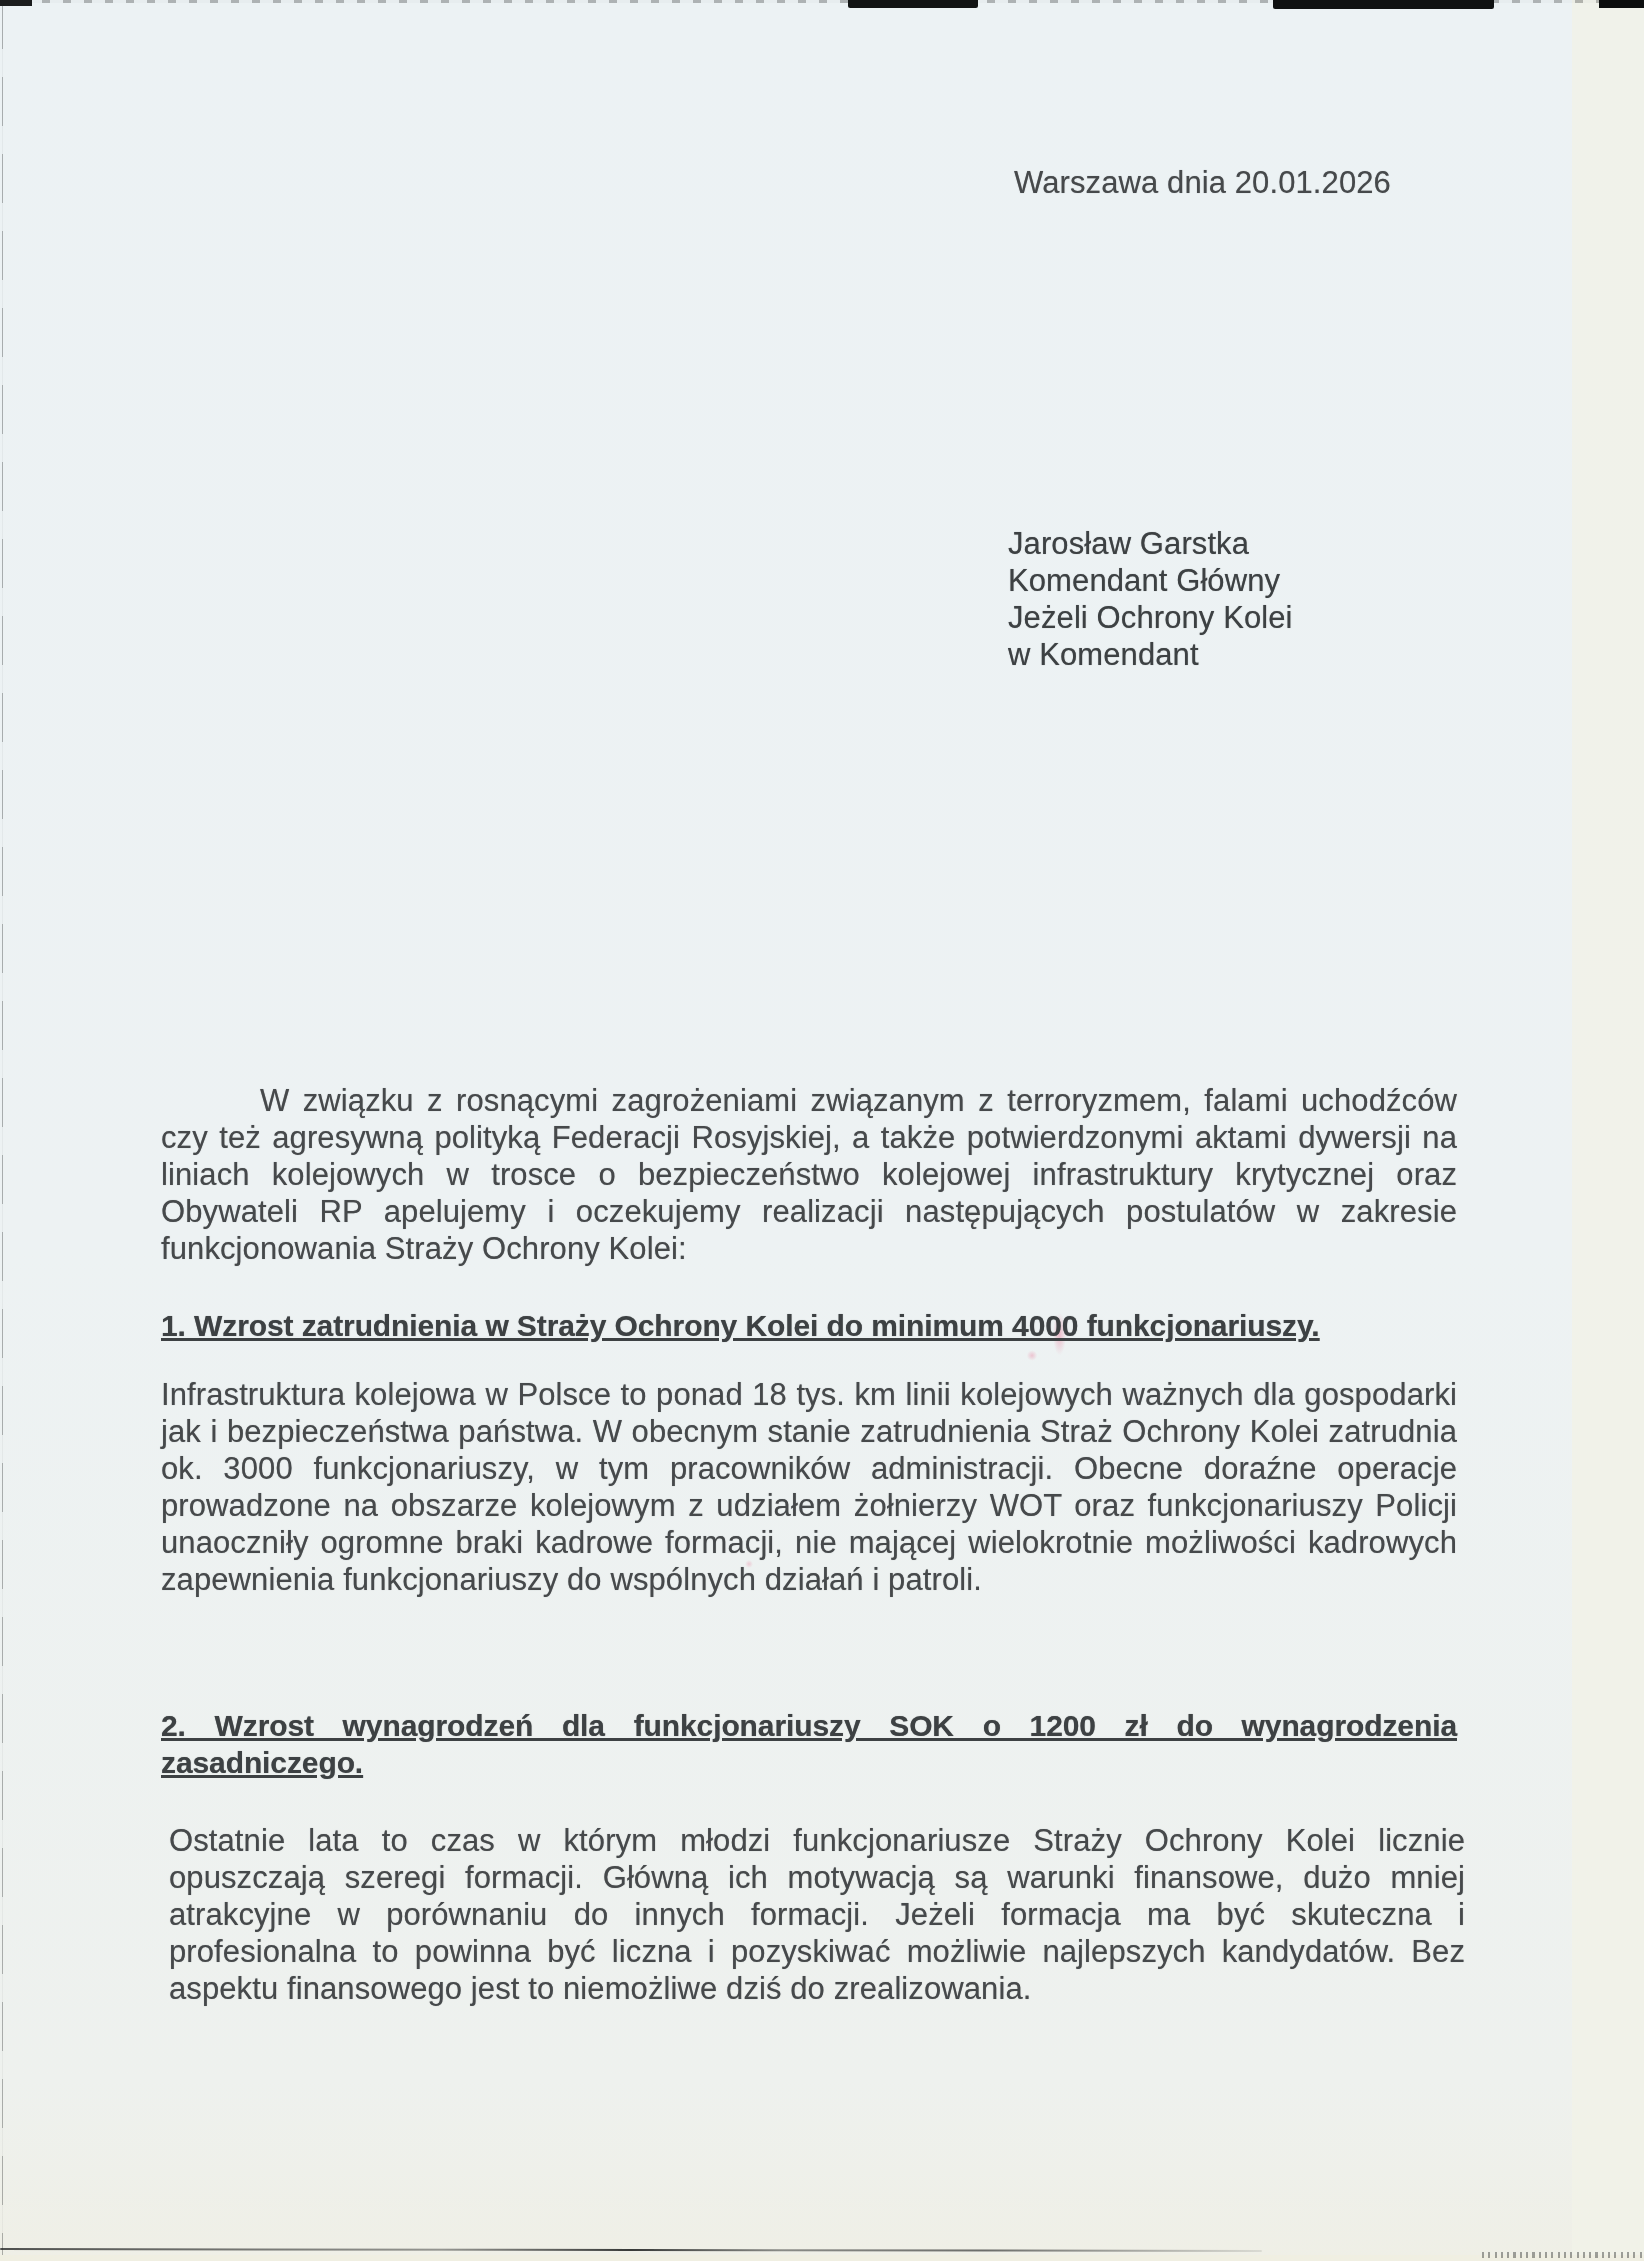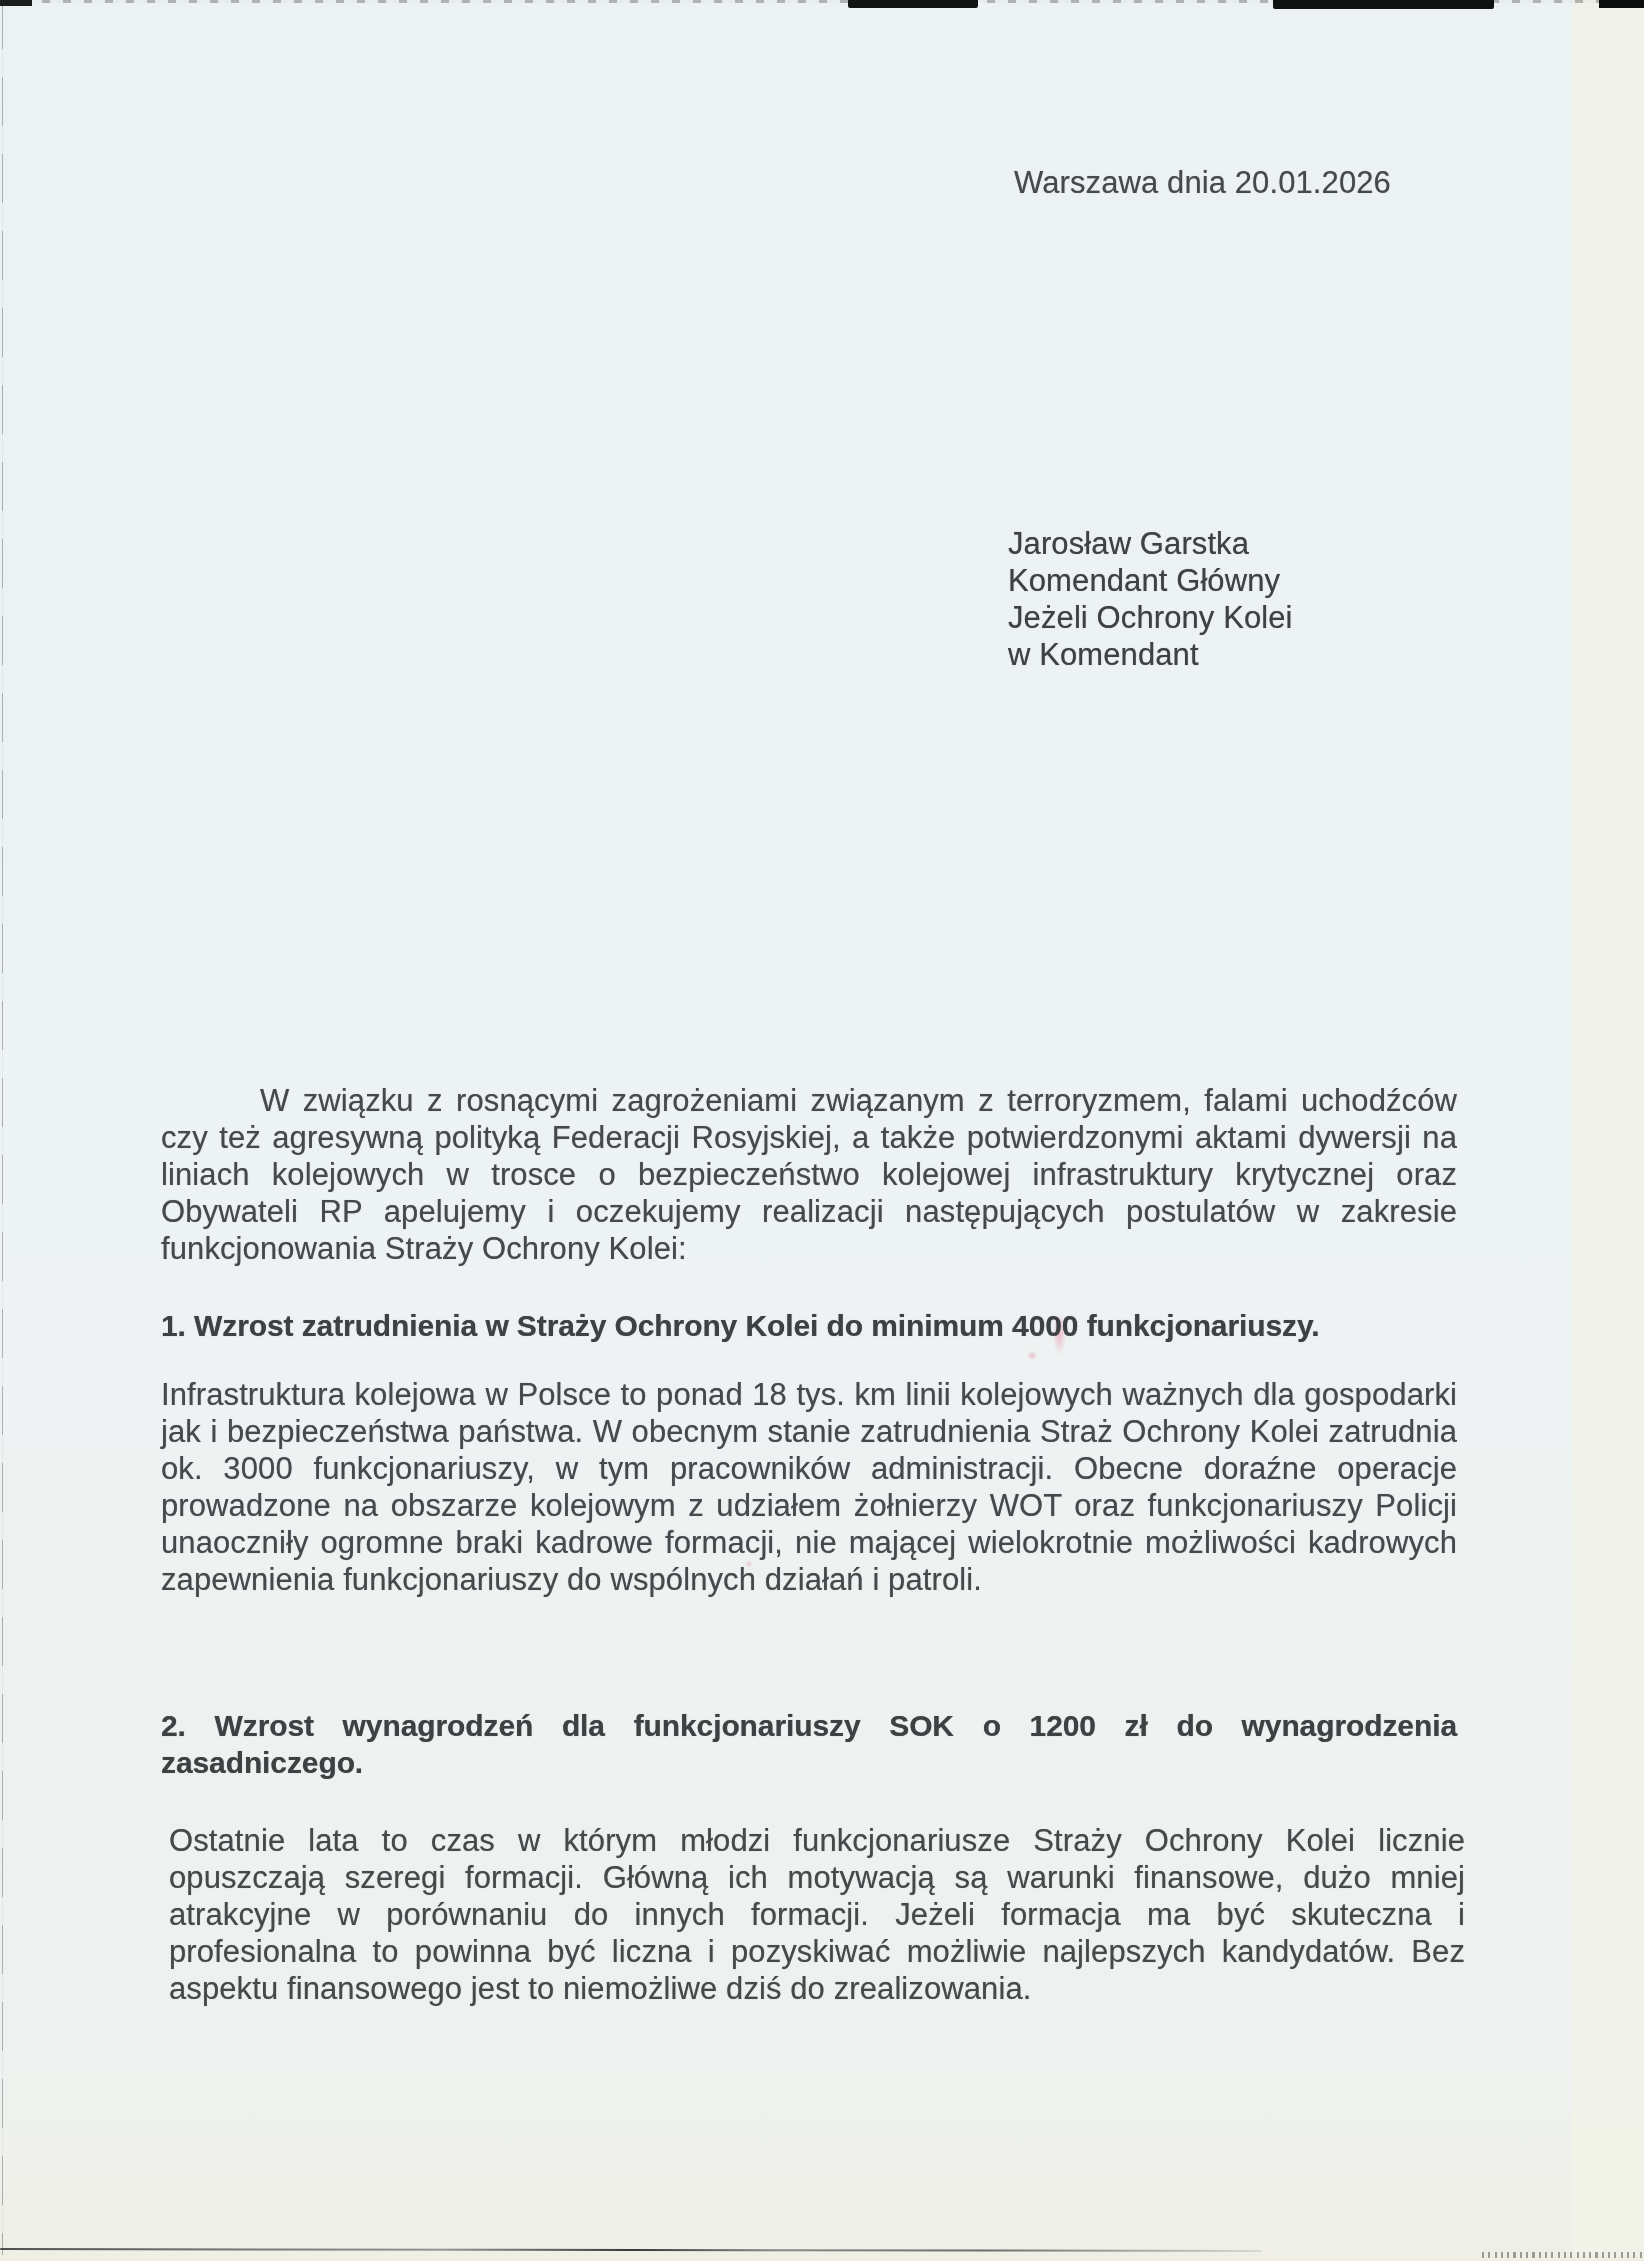--- a/index.html
+++ b/index.html
@@ -24,21 +24,21 @@
     font-size:31px;
     line-height:37px;
     letter-spacing:0.1px;
     text-shadow:0 0 0.8px rgba(72,76,78,.55);
   }
   .date-line{left:1006px;top:164px;white-space:nowrap;margin-left:8px;}
   .addressee{left:1008px;top:525px;font-weight:normal;color:var(--ink-bold);text-shadow:0 0 0.8px rgba(58,62,64,.6);}
   .addressee div{white-space:nowrap;}
   .col{left:161px;width:1296px;text-align:justify;}
   .intro{top:1082px;text-indent:99px;}
-  .sec-h{font-weight:bold;color:var(--ink-bold);font-size:30px;letter-spacing:-0.1px;text-shadow:0 0 0.8px rgba(58,62,64,.6);}
+  .sec-h{font-weight:bold;color:var(--ink-bold);font-size:30px;letter-spacing:-0.1px;text-shadow:0 0 0.8px rgba(58,62,64,.6);text-decoration:underline;}
   .h1{top:1307px;white-space:nowrap;text-align:left;}
   .h2{top:1707px;}
   .p1{top:1376px;}
   .p2{top:1822px;margin-left:8px;}
 
   
   .art{position:absolute;pointer-events:none;}
   .right-strip{right:0;top:0;width:72px;height:2261px;background:#f1f2e8;opacity:.85;}
   .top-dashes{left:0;top:0;width:1644px;height:2.8px;
     background:repeating-linear-gradient(90deg,rgba(22,24,24,.65) 0 8.4px,rgba(22,24,24,.05) 8.4px 21px);

